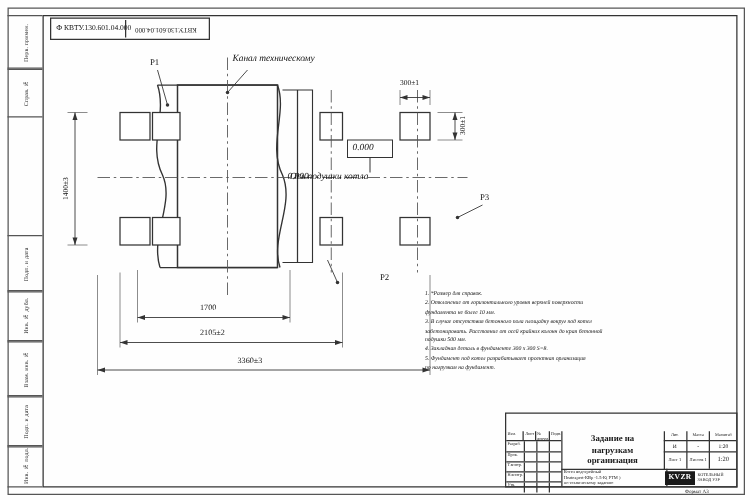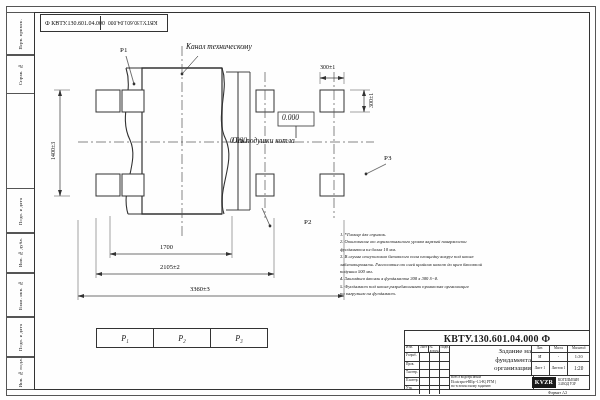--- a/index.html
+++ b/index.html
@@ -35,21 +35,21 @@
             display:flex;align-items:center;justify-content:center;font-size:10px;font-weight:bold;letter-spacing:.2px;}
   .tb .leftcells{position:absolute;left:0;top:14px;width:44px;height:44px;border-right:1px solid #333;}
   .tb .leftcells .r{height:7.3px;border-bottom:1px solid #333;display:flex;}
   .tb .leftcells .r:last-child{border-bottom:none;}
   .tb .leftcells .r span{font-size:3.4px;padding-left:1px;display:block;}
   .tb .leftcells .r .c1{width:15px;border-right:1px solid #333;}
   .tb .leftcells .r .c2{width:9px;border-right:1px solid #333;}
   .tb .leftcells .r .c3{width:9px;border-right:1px solid #333;}
   .tb .leftcells .r .c4{width:9px;}
   .tb .name{position:absolute;left:44px;top:14px;width:82px;height:30px;border-right:1px solid #333;border-bottom:1px solid #333;
-            display:flex;flex-direction:column;align-items:flex-end;justify-content:center;font-size:7px;font-weight:normal;line-height:1.25;}
+            display:flex;flex-direction:column;align-items:center;justify-content:center;font-size:7px;font-weight:bold;line-height:1.25;}
   .tb .nsub{position:absolute;left:44px;top:44px;width:82px;height:14px;border-right:1px solid #333;
             display:flex;flex-direction:column;justify-content:center;padding-left:2px;font-size:3.6px;line-height:1.3;}
   .tb .rhead{position:absolute;left:126px;top:14px;width:58px;height:7px;border-bottom:1px solid #333;display:flex;}
   .tb .rhead div{font-size:3.4px;text-align:center;border-right:1px solid #333;line-height:7px;}
   .tb .rhead div:last-child{border-right:none;}
   .tb .rvals{position:absolute;left:126px;top:21px;width:58px;height:9px;border-bottom:1px solid #333;display:flex;}
   .tb .rvals div{font-size:4.4px;text-align:center;border-right:1px solid #333;line-height:9px;}
   .tb .rvals div:last-child{border-right:none;}
   .tb .scale{position:absolute;left:126px;top:30px;width:58px;height:14px;border-bottom:1px solid #333;display:flex;}
   .tb .scale .s1{width:18px;border-right:1px solid #333;font-size:3.6px;text-align:center;line-height:14px;}
@@ -217,30 +217,24 @@
     <div>3. В случае отсутствия бетонного пола площадку вокруг под котел</div>
     <div>забетонировать. Расстояние от осей крайних колонн до края бетонной</div>
     <div>подушки 500 мм.</div>
     <div>4. Закладная деталь в фундаменте  300 x 300  S=8.</div>
     <div>5. Фундамент под котел разрабатывает проектная организация</div>
     <div>по нагрузкам на фундамент.</div>
   </div>
 
   <table class="ptable">
     <tbody>
-        <tr>
-      <td class="h">P₁</td>
-      <td class="h">P₂</td>
-      <td class="h">P₃</td>
-    </tr>
   </tbody>
     </table>
 
   <div class="tb">
-    <div class="code">КВТУ.130.601.04.000  Ф</div>
 
     <div class="leftcells">
       <div class="r">
         <span class="c1">Изм.</span>
         <span class="c2">Лист</span>
         <span class="c3">№ докум.</span>
         <span class="c4">Подп.</span>
       </div>
       <div class="r">
         <span class="c1">Разраб.</span>
@@ -269,21 +263,21 @@
       <div class="r">
         <span class="c1">Утв.</span>
         <span class="c2"></span>
         <span class="c3"></span>
         <span class="c4"></span>
       </div>
     </div>
 
     <div class="name">
       <div>Задание на</div>
-      <div>фундамента</div>
+      <div>нагрузкам</div>
       <div>организация</div>
     </div>
 
     <div class="nsub">
       <div>Котел водогрейный</div>
       <div>Heatexpert-КВр -1.5-К( РТМ )</div>
       <div>по техническому заданию</div>
     </div>
 
     <div class="rhead">

